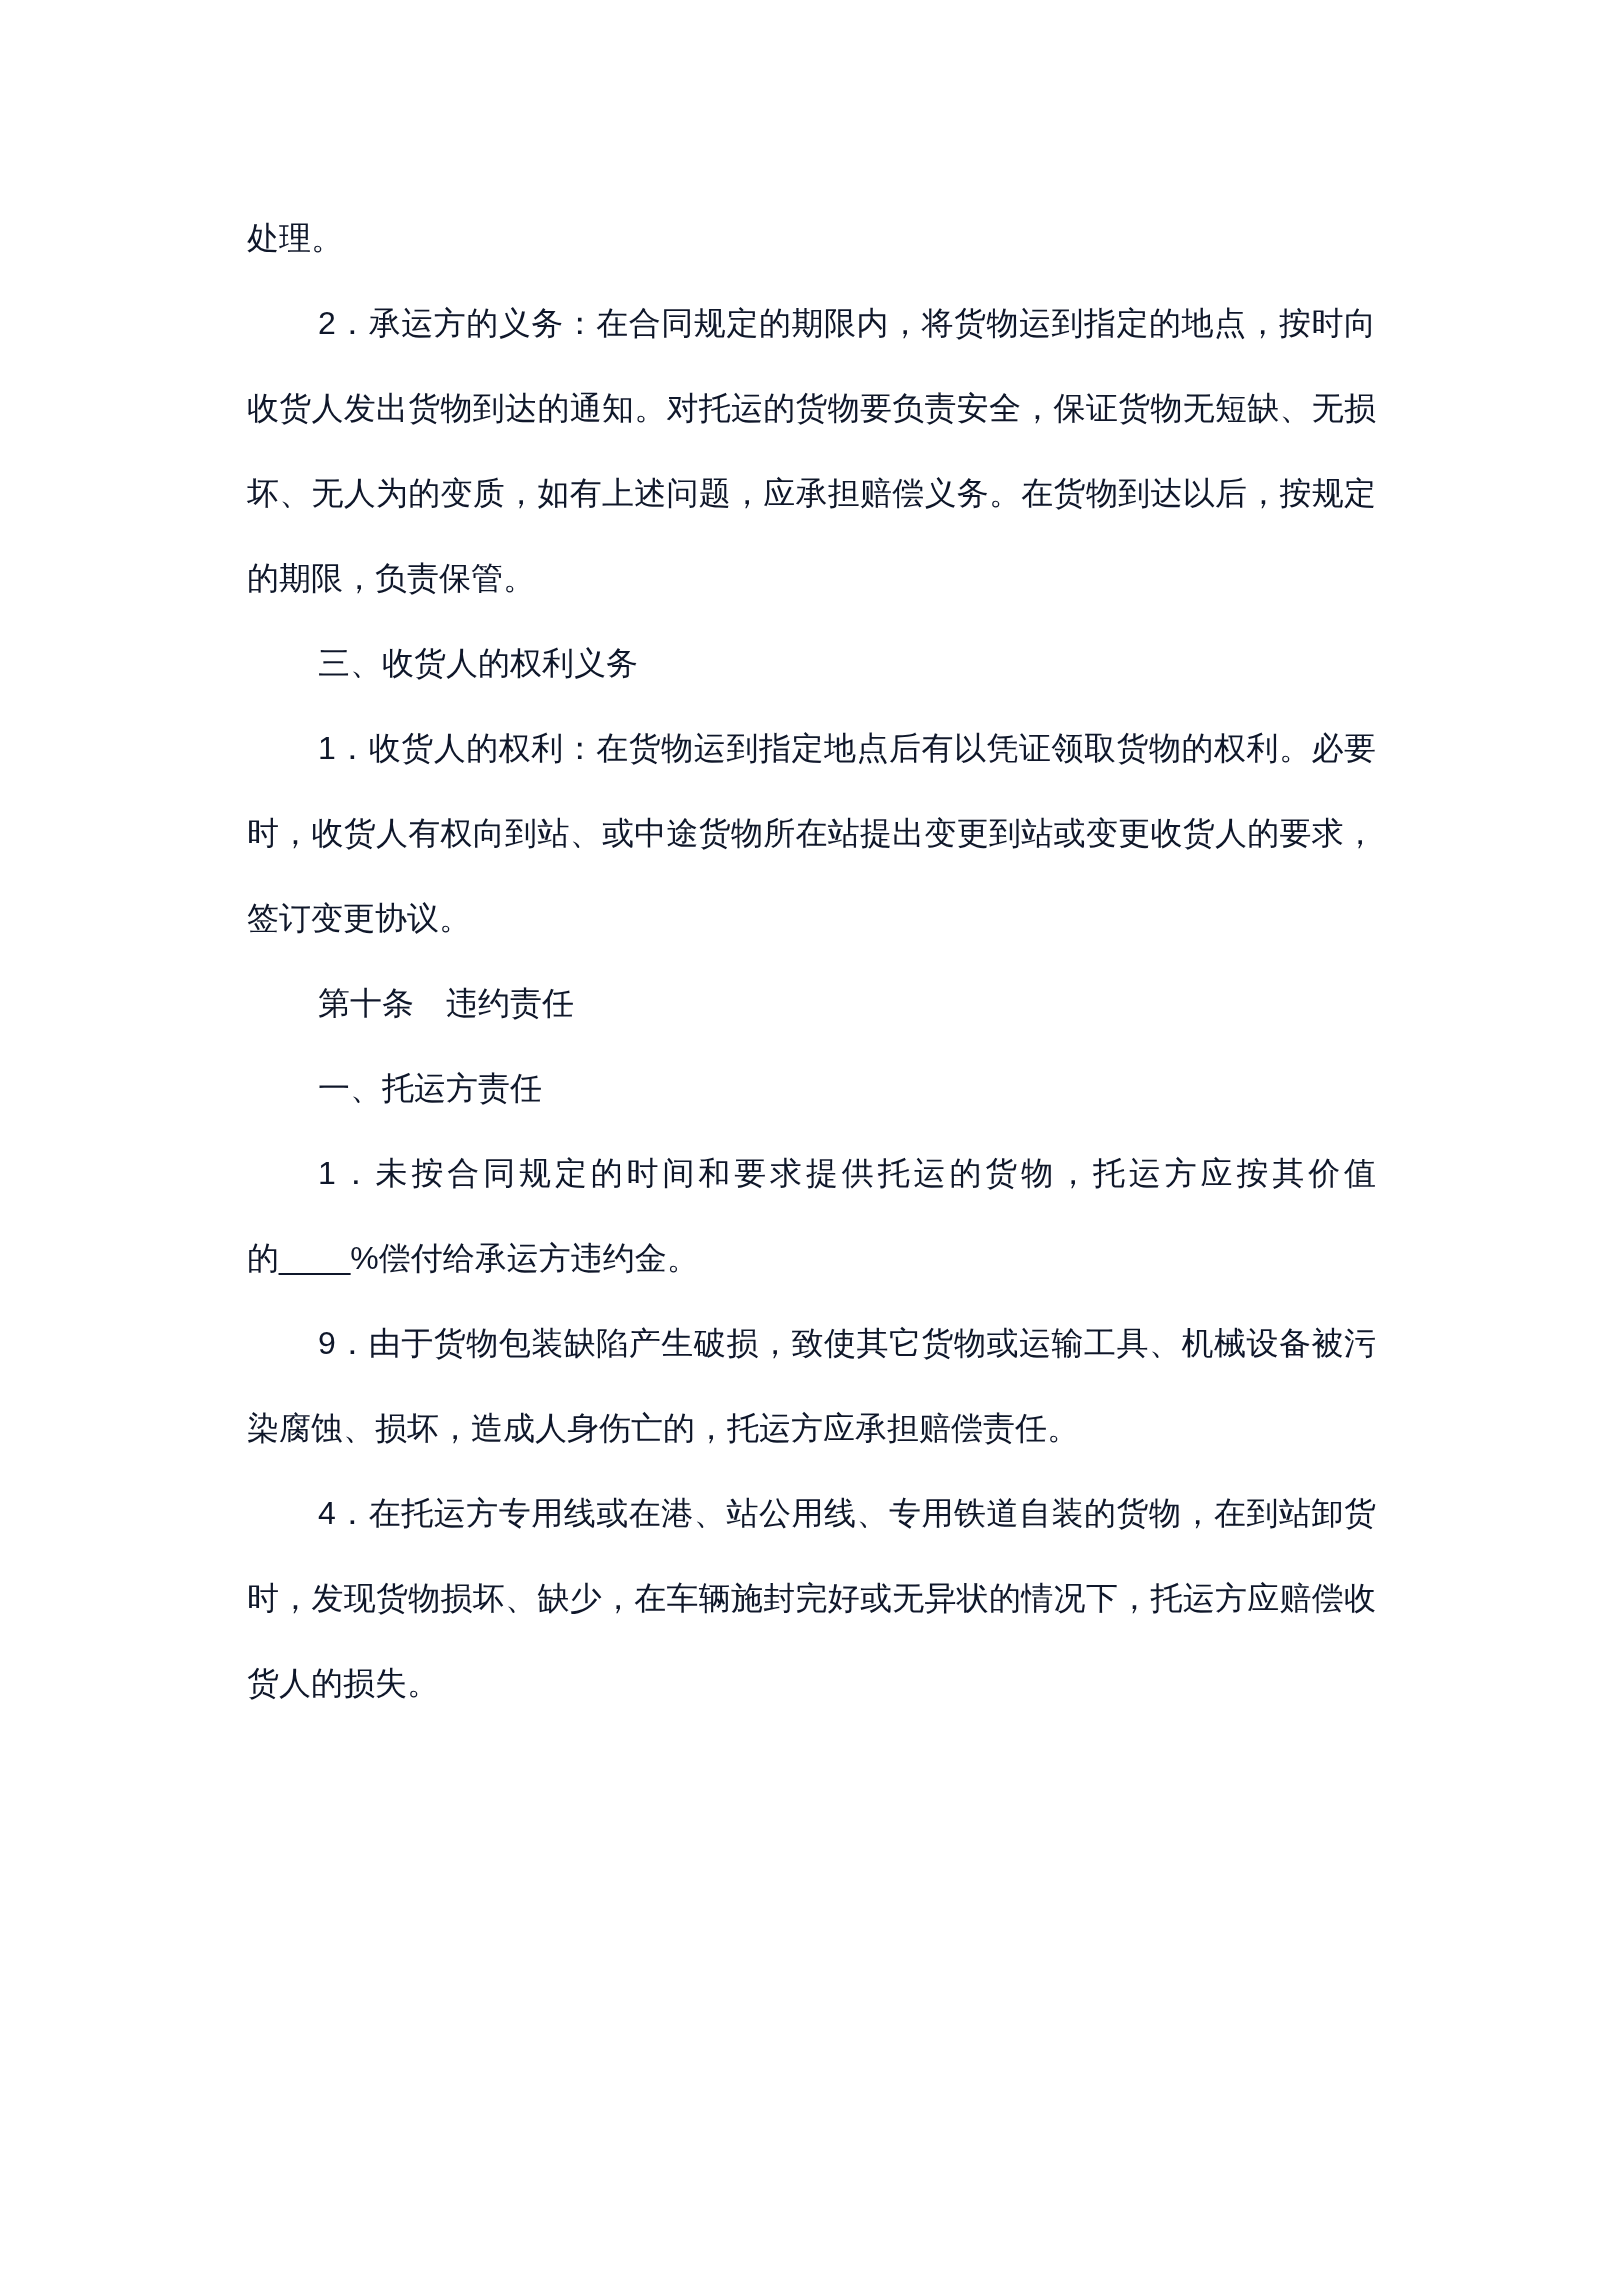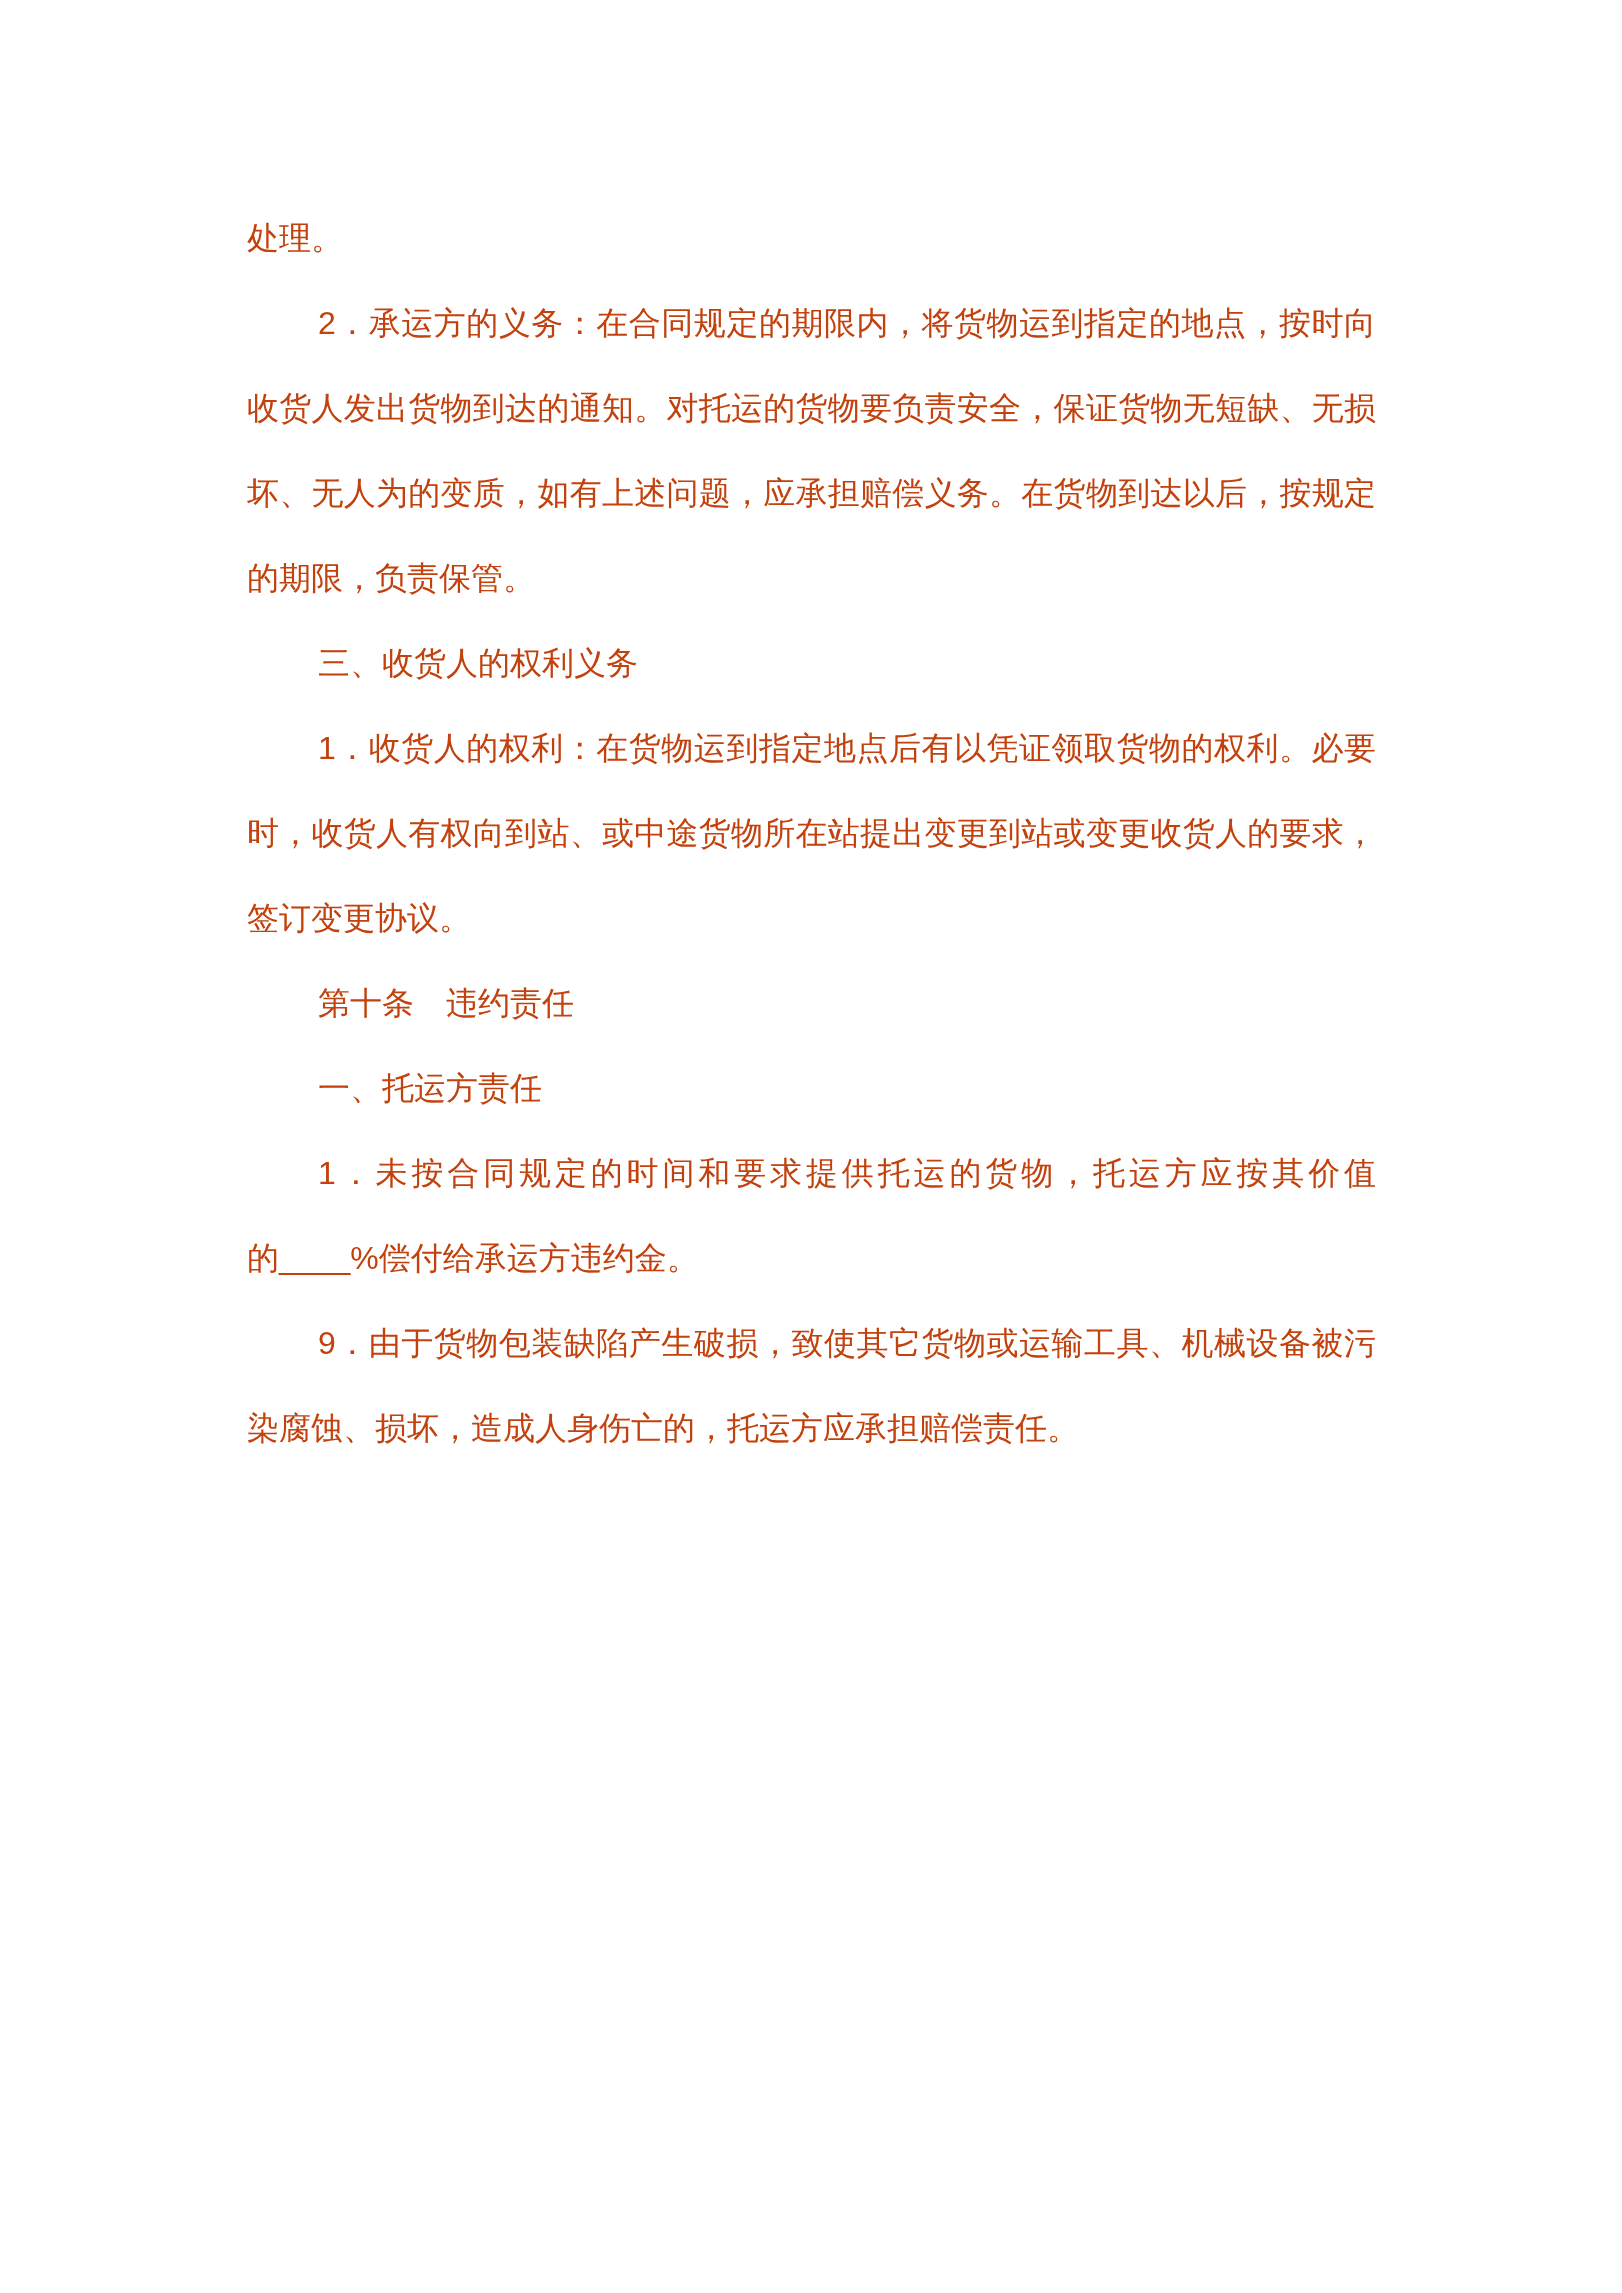--- a/index.html
+++ b/index.html
@@ -11,21 +11,21 @@
     width: 1623px;
     height: 2294px;
     overflow: hidden;
   }
   .page {
     box-sizing: border-box;
     width: 1623px;
     height: 2294px;
     padding: 196px 247px 0 247px;
     background: #ffffff;
-    color: #c2410c;
+    color: #0f172a;
     font-family: "Liberation Sans", "DejaVu Sans", sans-serif;
     font-size: 32px;
     line-height: 85px;
     letter-spacing: 0;
   }
   .para {
     margin: 0;
     text-align: justify;
   }
   .para.indent {
@@ -57,15 +57,16 @@
 
   <p class="para indent">一、托运方责任</p>
 
   <p class="para indent">
     <span>1．未按合同规定的时间和要求提供托运的货物，托运方应按其价值</span><span class="nobr"><span>的</span><span class="blank">____</span><span>%偿付给承运方违约金。</span></span>
   </p>
 
 
   <p class="para indent">9．由于货物包装缺陷产生破损，致使其它货物或运输工具、机械设备被污染腐蚀、损坏，造成人身伤亡的，托运方应承担赔偿责任。</p>
 
+  <p class="para indent">4．在托运方专用线或在港、站公用线、专用铁道自装的货物，在到站卸货时，发现货物损坏、缺少，在车辆施封完好或无异状的情况下，托运方应赔偿收货人的损失。</p>
 
 </div>
 
 
 </body></html>

